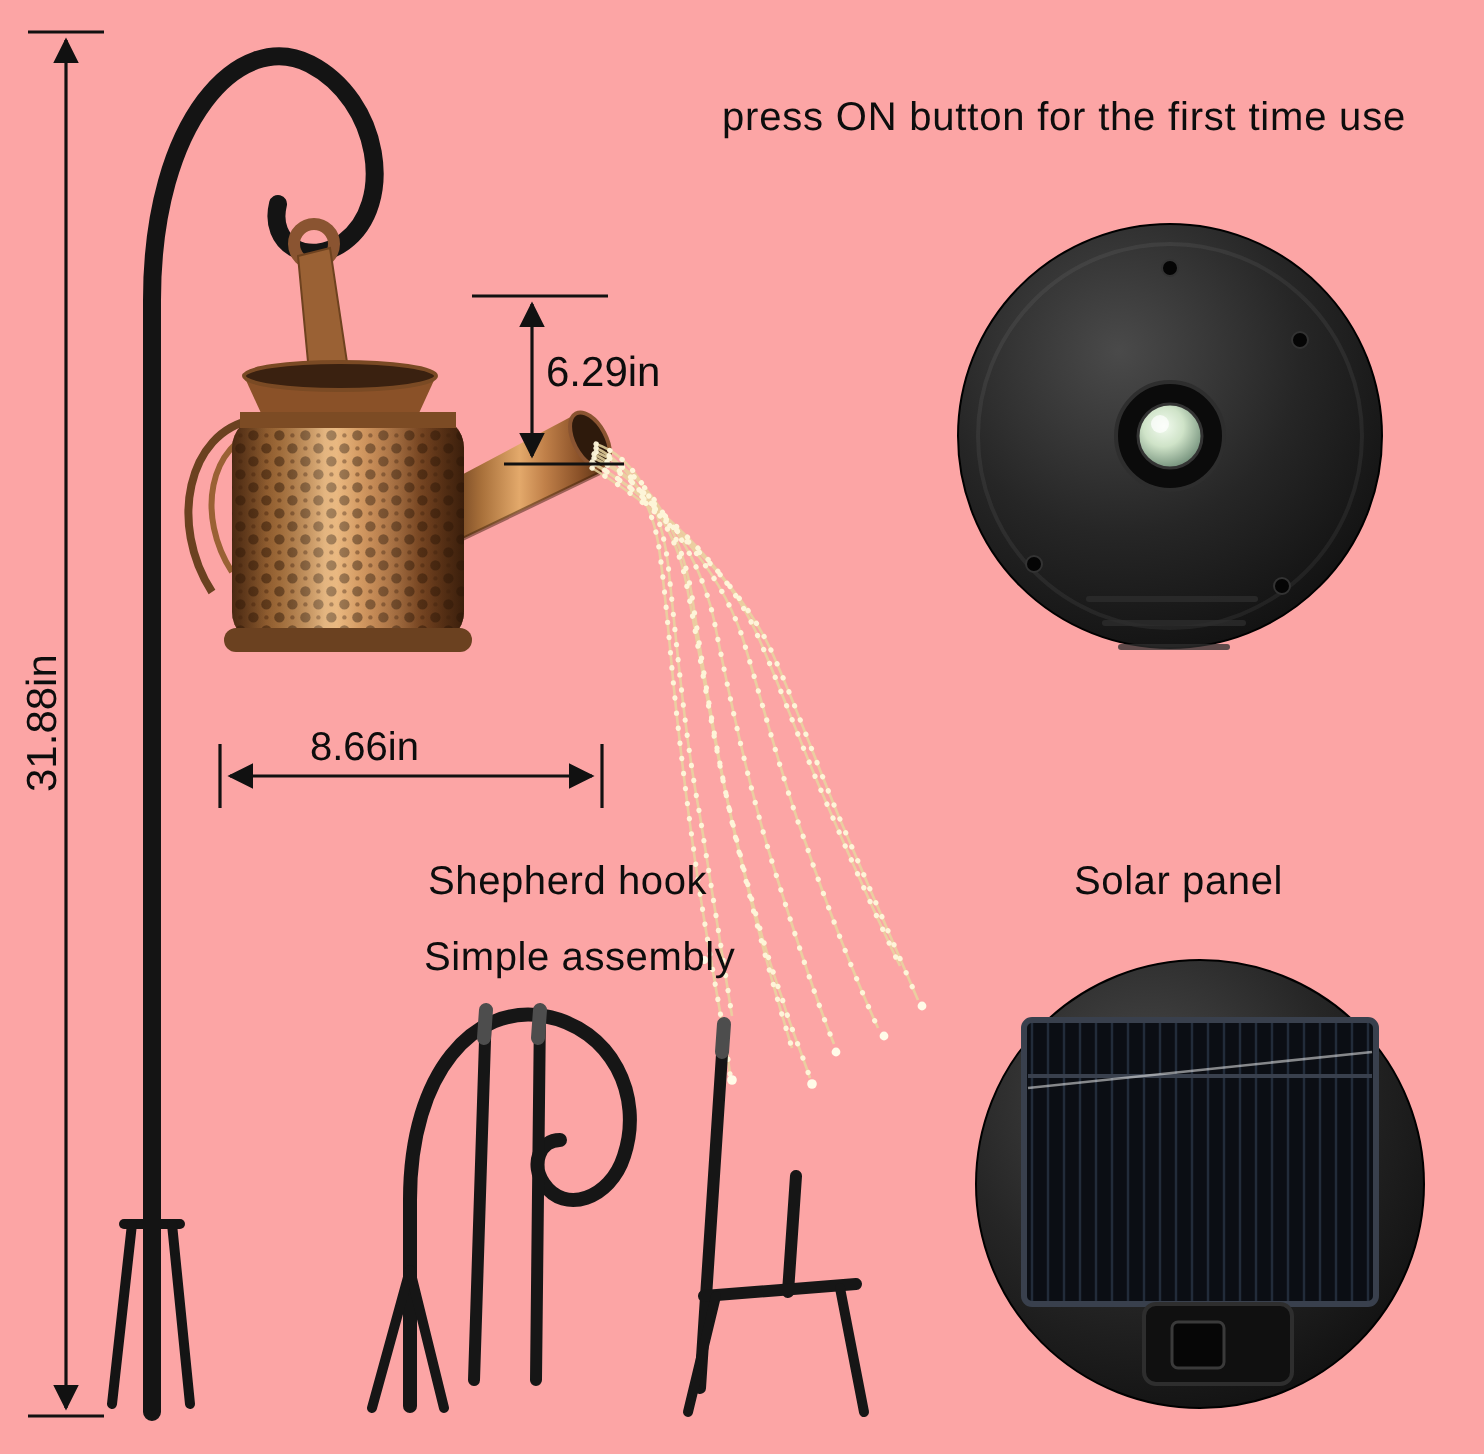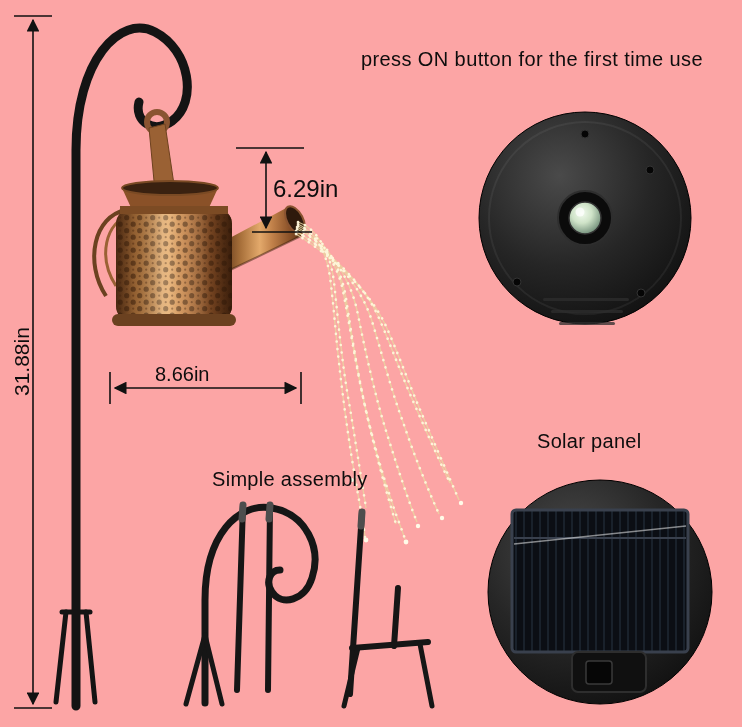--- a/index.html
+++ b/index.html
@@ -9,21 +9,21 @@
     background:#fca5a5;
     overflow:hidden;
     font-family:"Liberation Sans", sans-serif;
     color:#0d0d0d;
   }
   .art{position:absolute;left:0;top:0;}
   .label{position:absolute;white-space:nowrap;color:#0d0d0d;}
   .note-top{left:361px;top:48px;font-size:20px;letter-spacing:.4px;font-weight:500;}
   .dim-height{left:10px;top:396px;font-size:21px;transform:rotate(-90deg);transform-origin:0 0;font-weight:500;}
   .dim-width{left:155px;top:363px;font-size:20px;font-weight:500;}
-  .dim-spout{left:273px;top:175px;font-size:24px;font-weight:500;}
+  .dim-spout{left:273px;top:175px;font-size:21px;font-weight:500;}
   .hook-l1{left:214px;top:430px;font-size:20px;letter-spacing:.3px;font-weight:500;}
   .hook-l2{left:212px;top:468px;font-size:20px;letter-spacing:.3px;font-weight:500;}
   .solar-l{left:537px;top:430px;font-size:20px;letter-spacing:.3px;font-weight:500;}
 </style>
 </head>
 <body>
 
 <div class="stage">
 
   <svg class="art" width="742" height="727" viewBox="0 0 742 727">
@@ -208,16 +208,17 @@
       <line x1="352" y1="648" x2="428" y2="642" stroke-width="6"></line>
       <line x1="358" y1="648" x2="344" y2="706" stroke-width="5"></line>
       <line x1="420" y1="644" x2="432" y2="706" stroke-width="5"></line>
     </g>
   </svg>
 
   <div class="label note-top">press ON button for the first time use</div>
   <div class="label dim-height">31.88in</div>
   <div class="label dim-width">8.66in</div>
   <div class="label dim-spout">6.29in</div>
+  <div class="label hook-l1">Shepherd hook</div>
   <div class="label solar-l">Solar panel</div>
   <div class="label hook-l2">Simple assembly</div>
 
 </div>
 
 </body></html>

